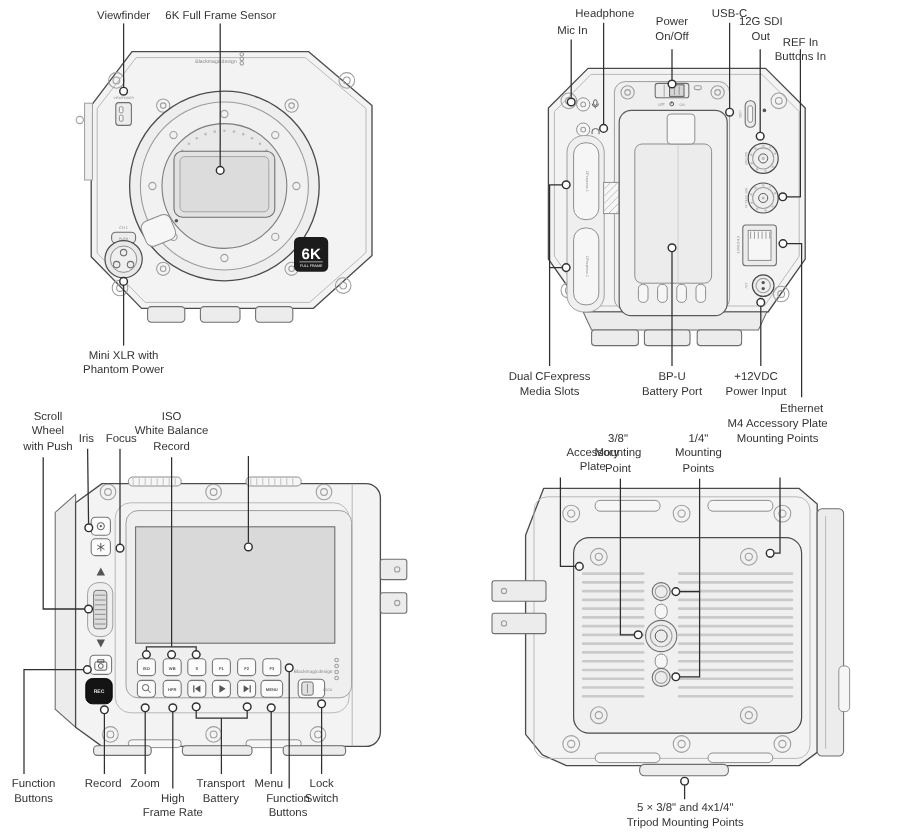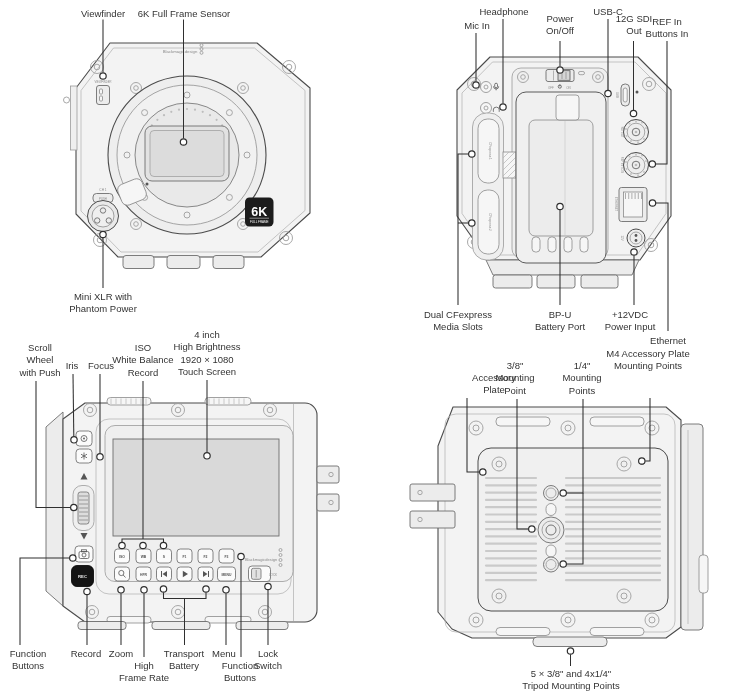--- a/index.html
+++ b/index.html
@@ -629,21 +629,21 @@
 <div class="lbl" style="left:504px;top:6px">Headphone</div>
 <div class="lbl" style="left:560px;top:13px">
   <div>Power</div>
   <div>On/Off</div>
 </div>
 <div class="lbl" style="left:608px;top:6px">USB-C</div>
 <div class="lbl" style="left:634px;top:13px">
   <div>12G SDI</div>
   <div>Out</div>
 </div>
-<div class="lbl" style="left:667px;top:16px">
+<div class="lbl" style="left:667px;top:30px">
   <div>REF In</div>
   <div>Buttons In</div>
 </div>
 <div class="lbl" style="left:458px;top:309px">
   <div>Dual CFexpress</div>
   <div>Media Slots</div>
 </div>
 <div class="lbl" style="left:560px;top:309px">
   <div>BP-U</div>
   <div>Battery Port</div>
@@ -659,26 +659,20 @@
   <div>Wheel</div>
   <div>with Push</div>
 </div>
 <div class="lbl" style="left:72px;top:360px">Iris</div>
 <div class="lbl" style="left:101px;top:360px">Focus</div>
 <div class="lbl" style="left:143px;top:342px">
   <div>ISO</div>
   <div>White Balance</div>
   <div>Record</div>
 </div>
-<div class="lbl" style="left:207px;top:329px">
-  <div>4 inch</div>
-  <div>High Brightness</div>
-  <div>1920 × 1080</div>
-  <div>Touch Screen</div>
-</div>
 <div class="lbl" style="left:28px;top:648px">
   <div>Function</div>
   <div>Buttons</div>
 </div>
 <div class="lbl" style="left:86px;top:648px">Record</div>
 <div class="lbl" style="left:121px;top:648px">Zoom</div>
 <div class="lbl" style="left:144px;top:660px">
   <div>High</div>
   <div>Frame Rate</div>
 </div>

